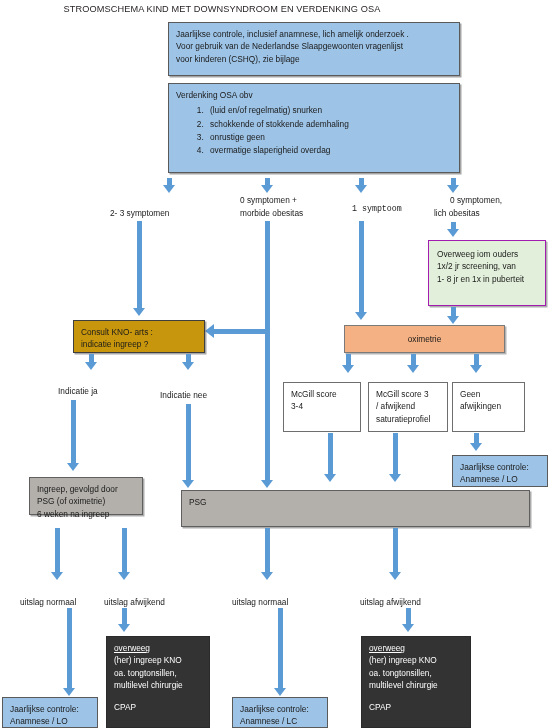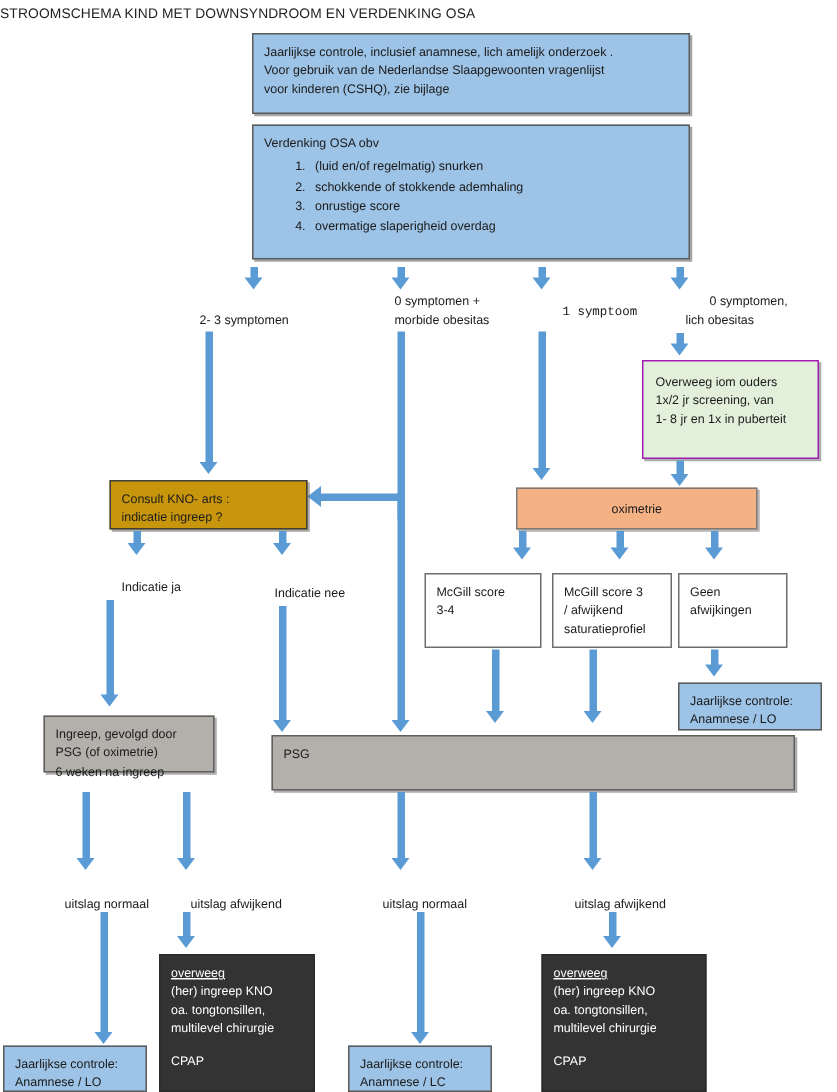--- a/index.html
+++ b/index.html
@@ -16,20 +16,21 @@
     height: 728px;
     background: #ffffff;
     overflow: hidden;
   }
 
   .title {
     position: absolute;
     left: 0;
     top: 4px;
     width: 444px;
+    text-align: center;
     font-size: 9.2px;
     color: #231f20;
     letter-spacing: 0.1px;
   }
 
   .box {
     position: absolute;
     box-sizing: border-box;
     font-size: 8.3px;
     line-height: 12.4px;
@@ -74,21 +75,20 @@
     border: 1px solid #2a2a2a;
     color: #ffffff;
   }
 
   .label {
     position: absolute;
     font-size: 8.3px;
     line-height: 12px;
     color: #1a1a1a;
     white-space: nowrap;
-    margin-left: 23px;
   }
 
   ol.symlist {
     margin: 3px 0 0 0;
     padding-left: 30px;
     font-size: 8.3px;
     line-height: 13.2px;
   }
   ol.symlist li { padding-left: 4px; }
 
@@ -129,21 +129,21 @@
     <div>Jaarlijkse controle, inclusief  anamnese, lich amelijk onderzoek .</div>
     <div>Voor gebruik van de Nederlandse Slaapgewoonten vragenlijst</div>
     <div>voor kinderen (CSHQ), zie bijlage</div>
   </div>
 
   <div class="box box-blue" style="left:168px; top:83px; width:292px; height:90px;">
     <div>Verdenking OSA obv</div>
     <ol class="symlist">
       <li>(luid en/of regelmatig)  snurken</li>
       <li>schokkende of stokkende ademhaling</li>
-      <li>onrustige score</li>
+      <li>onrustige geen</li>
       <li>overmatige slaperigheid overdag</li>
     </ol>
   </div>
 
   <div class="vline" style="left:167px; top:178px; width:5px; height:8px;"></div>
   <div class="arrow-d" style="left:163px; top:185px;"></div>
 
   <div class="vline" style="left:265px; top:178px; width:5px; height:8px;"></div>
   <div class="arrow-d" style="left:261px; top:185px;"></div>
 

